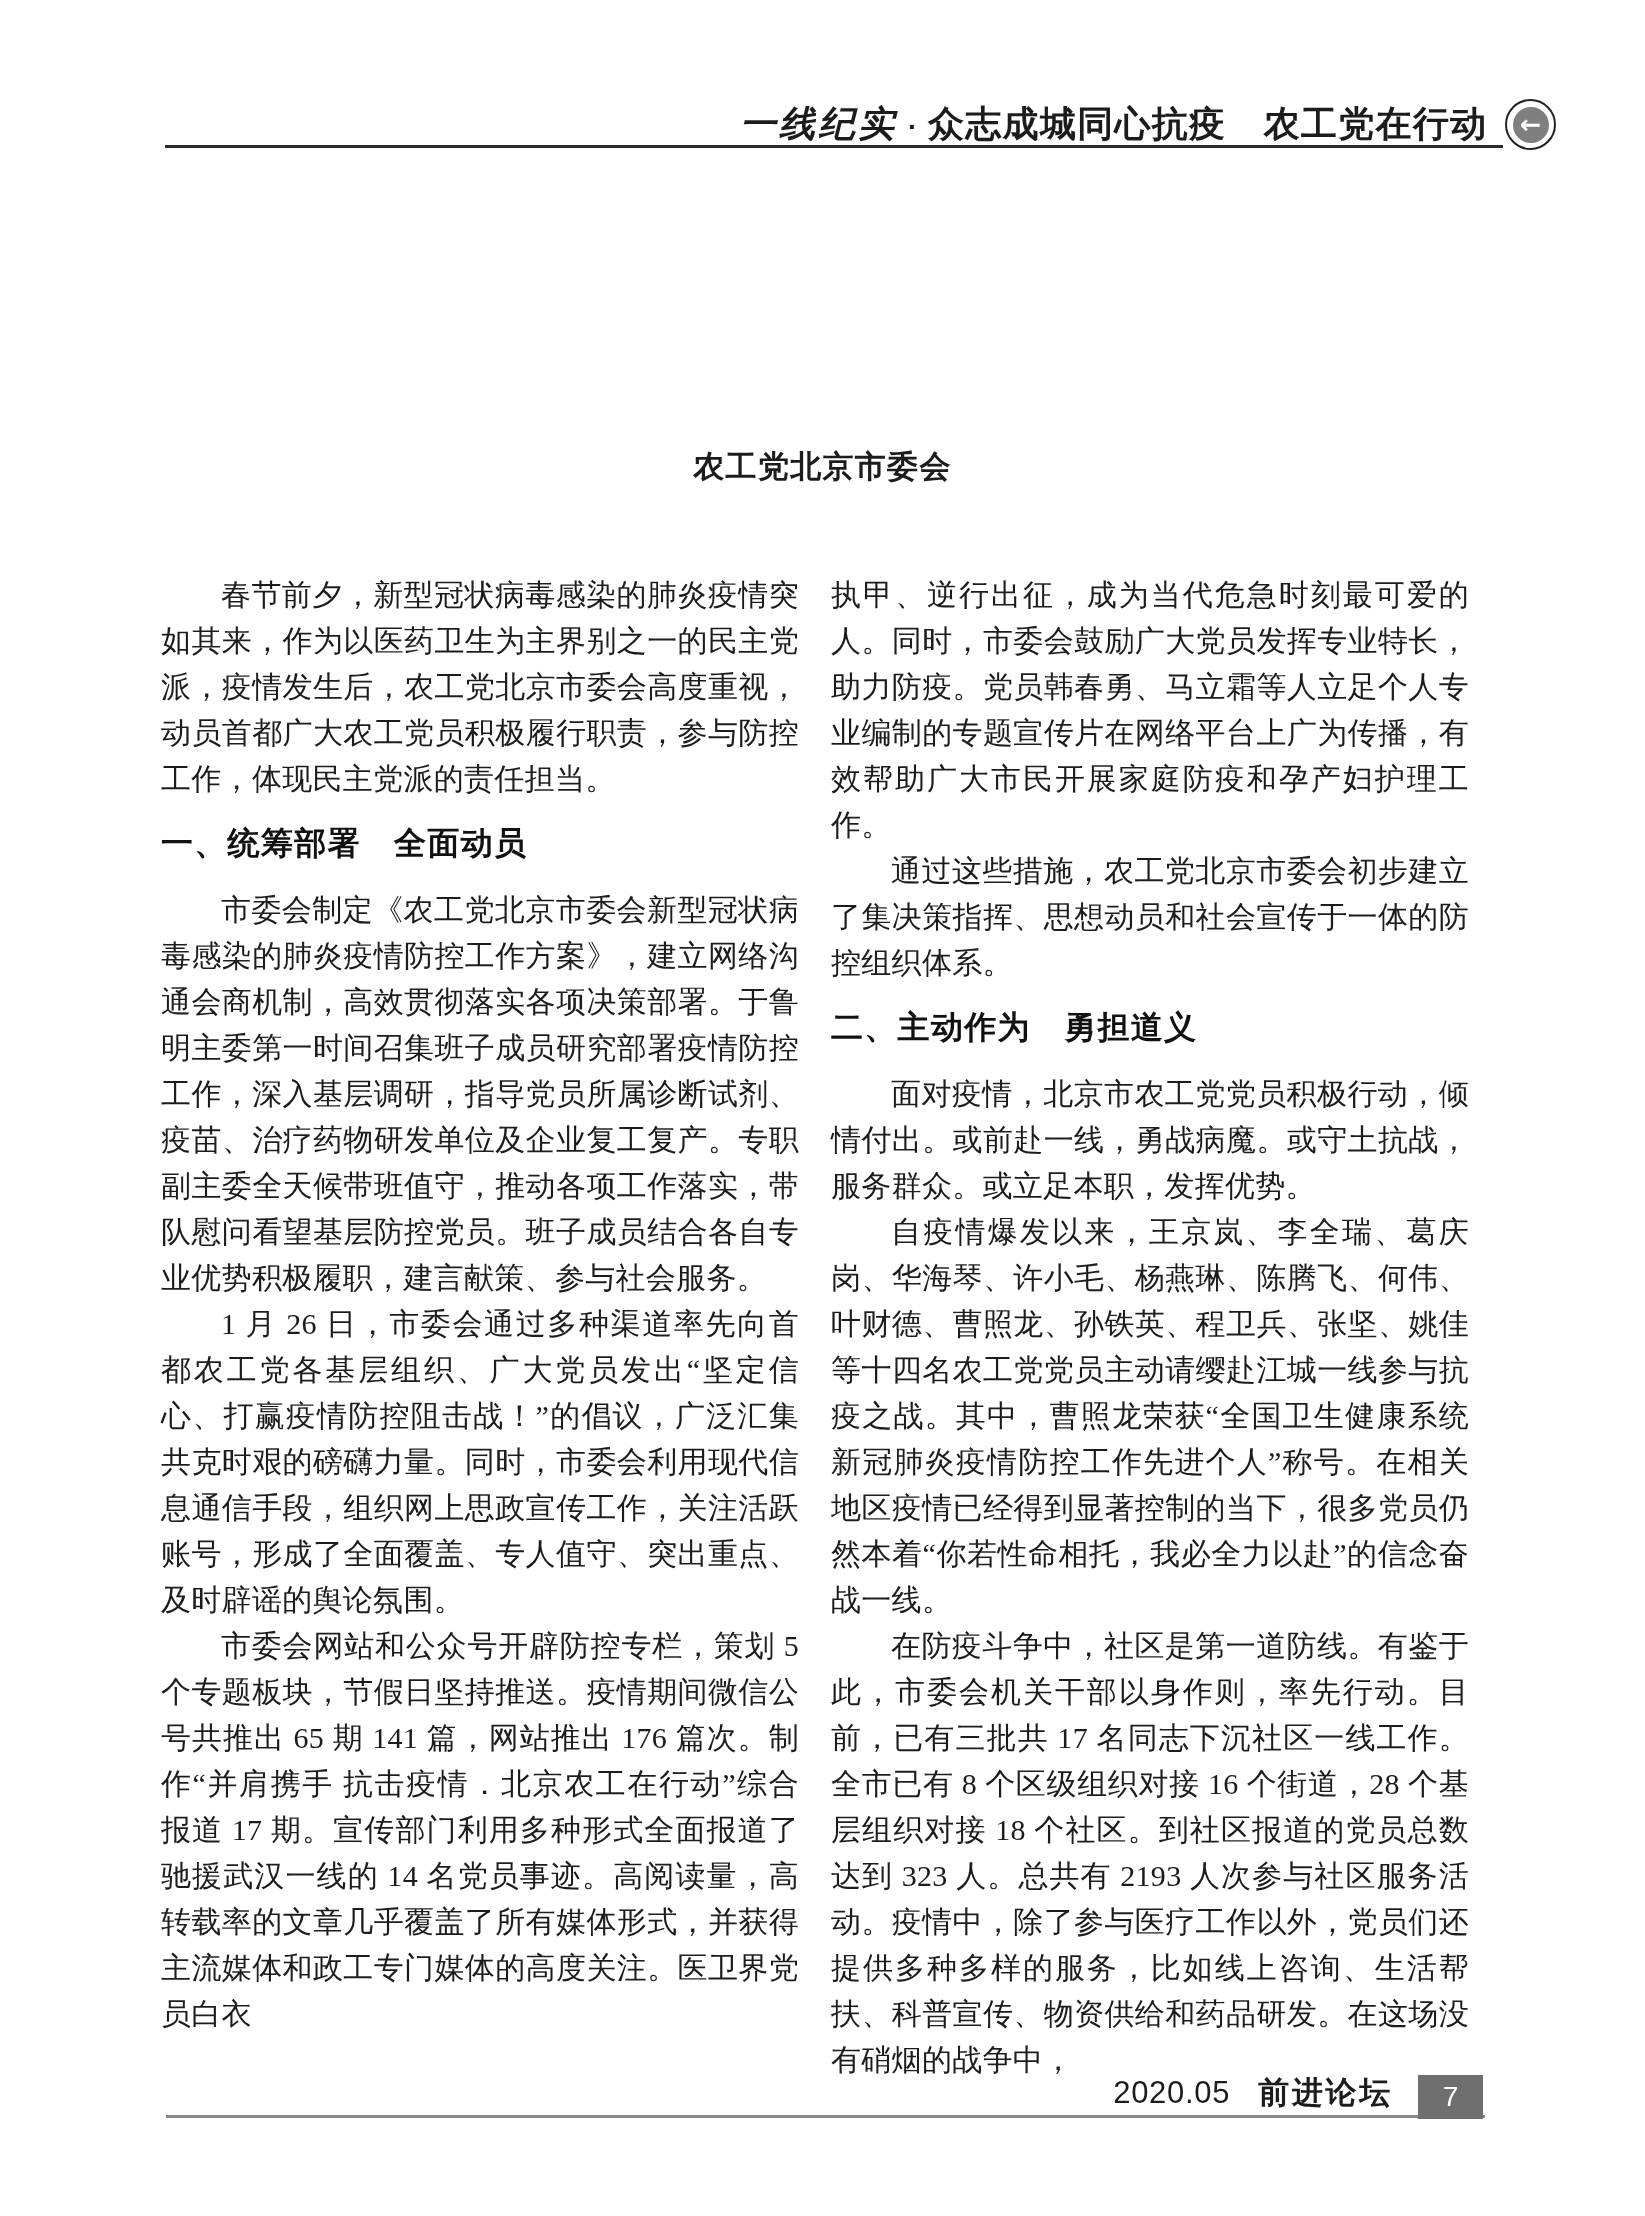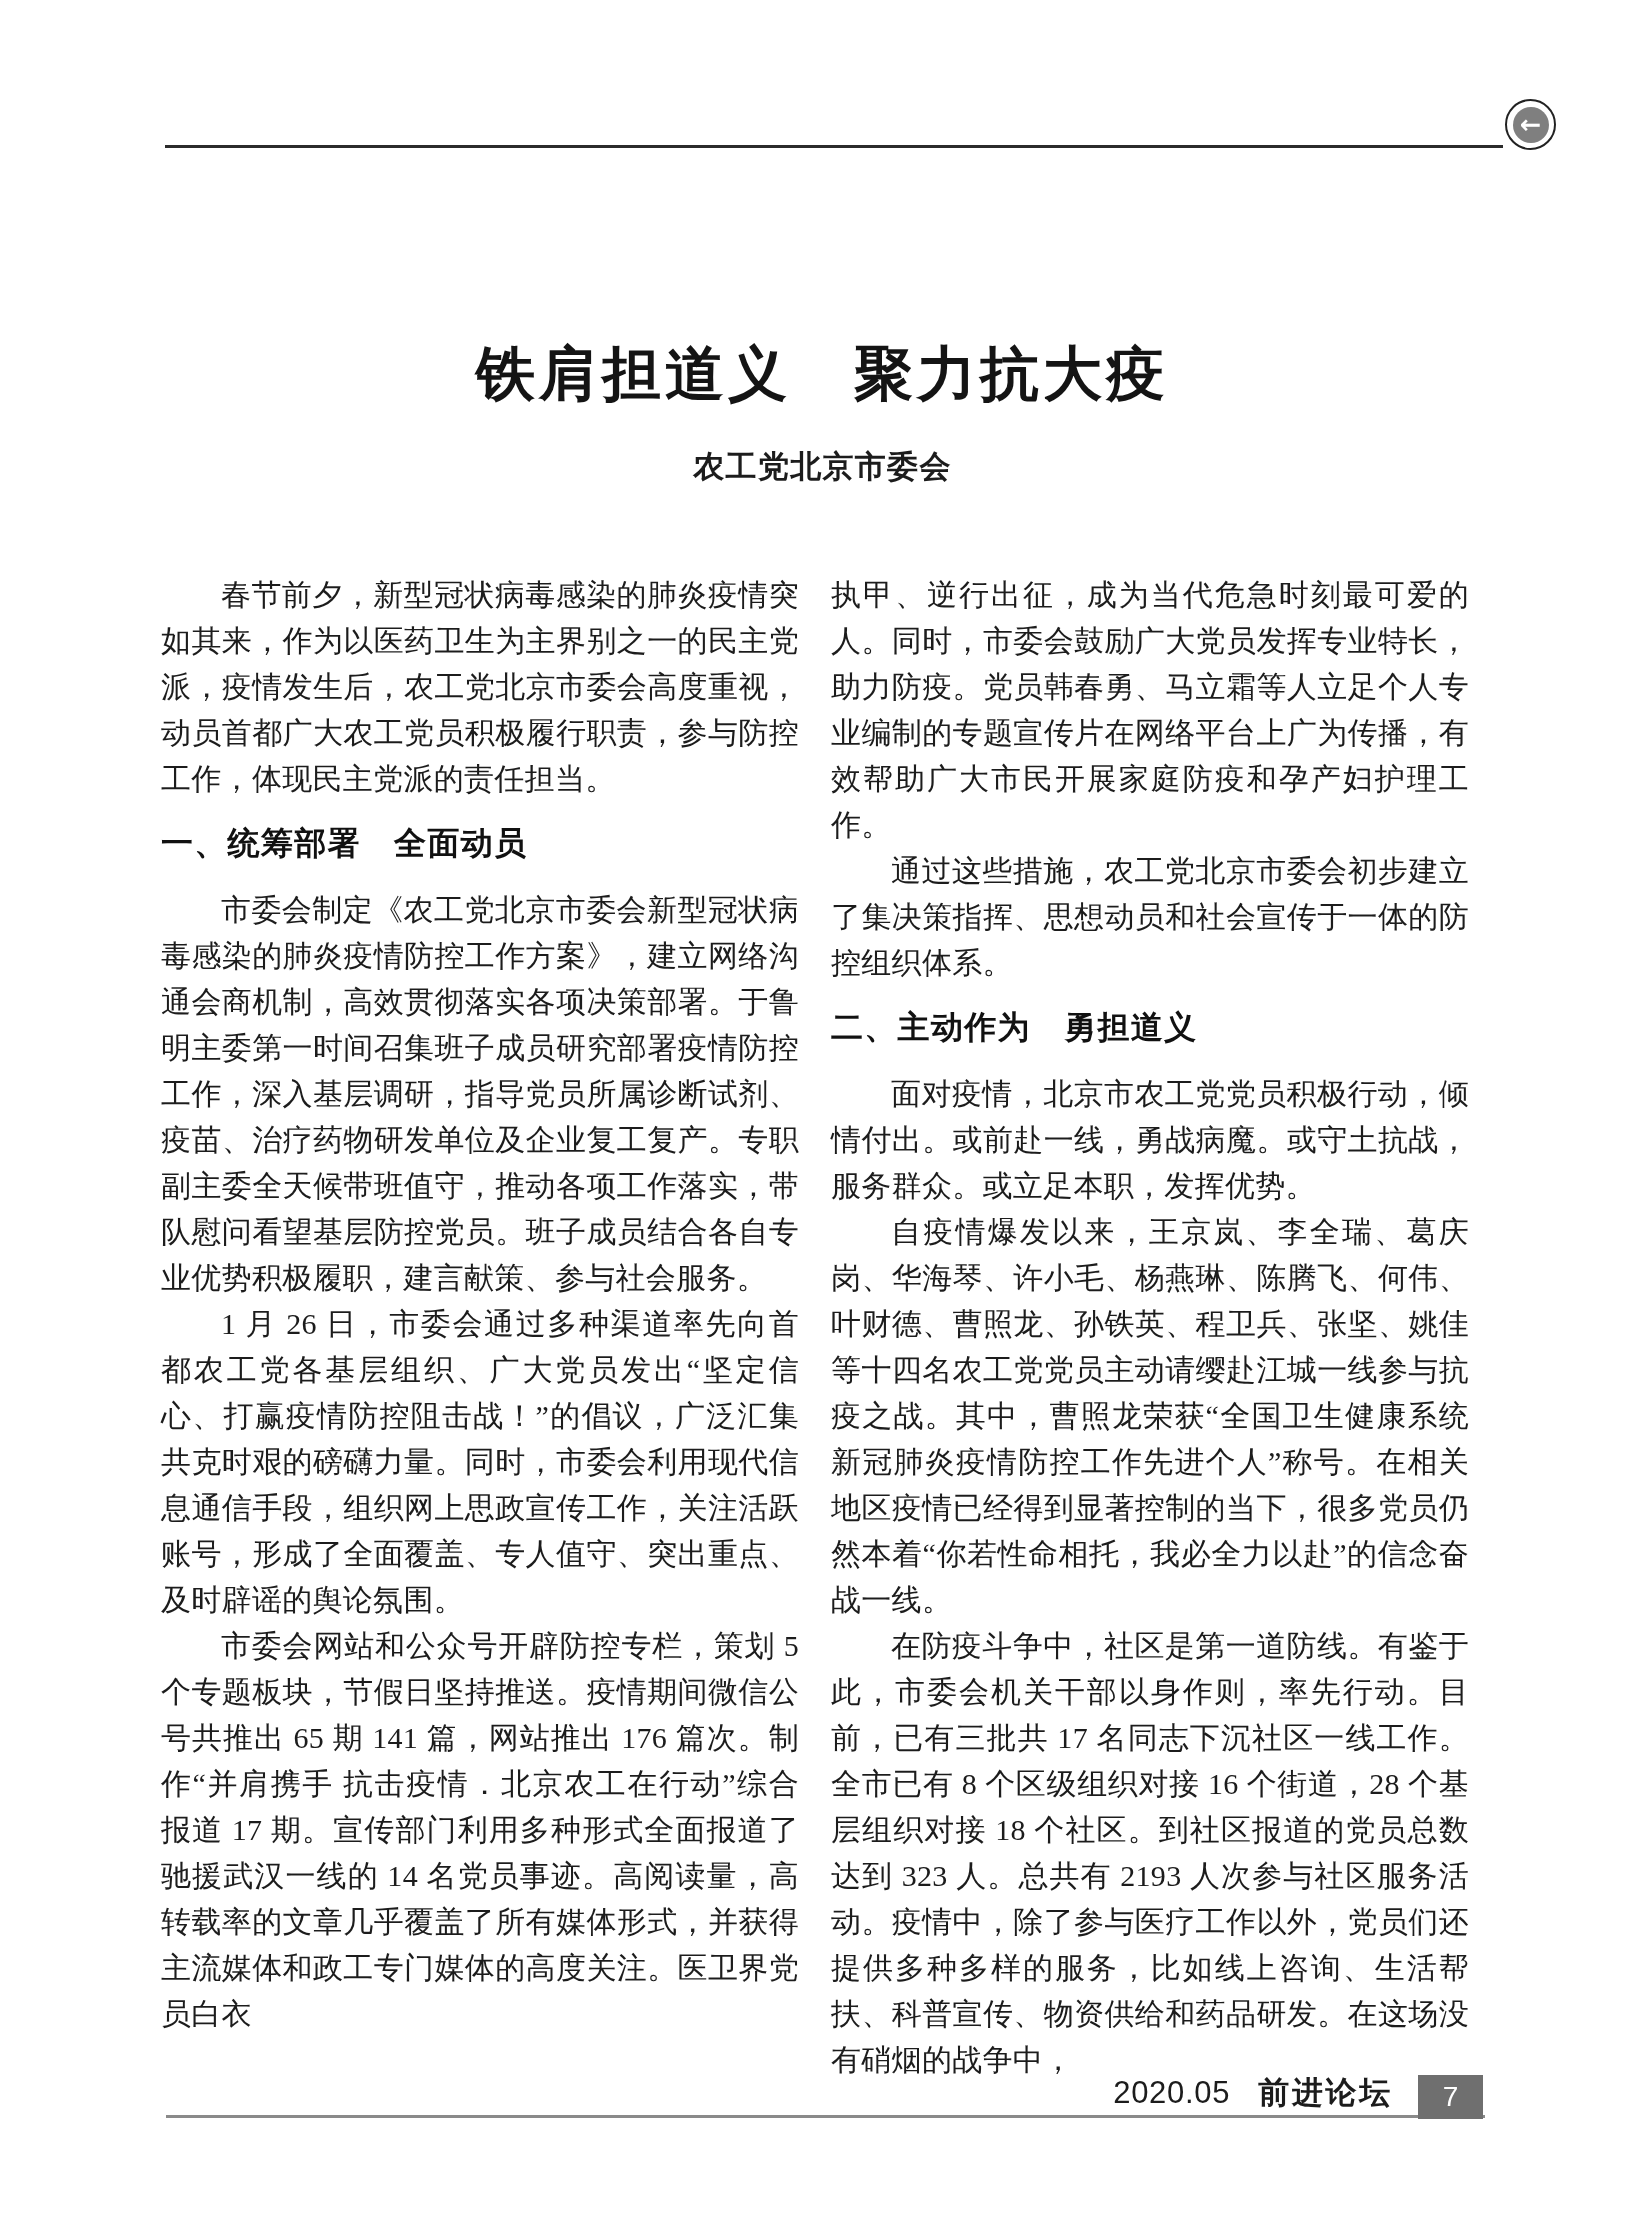--- a/index.html
+++ b/index.html
@@ -57,27 +57,31 @@
     color:#fff;display:flex;align-items:center;justify-content:center;
     font-size:28px;font-family:"Liberation Sans","DejaVu Sans",sans-serif;
   }
 </style>
 </head>
 <body>
 
 <div class="page">
 
   <div class="hdr">
+    <div class="hdr-text">
+      <span class="hdr-script">一线纪实</span>
+      <span class="hdr-dot">·</span>
+      <span class="hdr-bold">众志成城同心抗疫　农工党在行动</span>
+    </div>
     <div class="hdr-icon">
       <div class="hdr-icon-inner">←</div>
     </div>
   </div>
   <div class="hdr-rule"></div>
 
-  <div class="title">铁肩担道义　聚力抗大疫</div>
   <div class="subtitle">农工党北京市委会</div>
 
   <div class="cols">
     <div class="col">
         <p>春节前夕，新型冠状病毒感染的肺炎疫情突如其来，作为以医药卫生为主界别之一的民主党派，疫情发生后，农工党北京市委会高度重视，动员首都广大农工党员积极履行职责，参与防控工作，体现民主党派的责任担当。</p>
         <h3>一、统筹部署　全面动员</h3>
         <p>市委会制定《农工党北京市委会新型冠状病毒感染的肺炎疫情防控工作方案》，建立网络沟通会商机制，高效贯彻落实各项决策部署。于鲁明主委第一时间召集班子成员研究部署疫情防控工作，深入基层调研，指导党员所属诊断试剂、疫苗、治疗药物研发单位及企业复工复产。专职副主委全天候带班值守，推动各项工作落实，带队慰问看望基层防控党员。班子成员结合各自专业优势积极履职，建言献策、参与社会服务。</p>
         <p>1 月 26 日，市委会通过多种渠道率先向首都农工党各基层组织、广大党员发出“坚定信心、打赢疫情防控阻击战！”的倡议，广泛汇集共克时艰的磅礴力量。同时，市委会利用现代信息通信手段，组织网上思政宣传工作，关注活跃账号，形成了全面覆盖、专人值守、突出重点、及时辟谣的舆论氛围。</p>
         <p>市委会网站和公众号开辟防控专栏，策划 5 个专题板块，节假日坚持推送。疫情期间微信公号共推出 65 期 141 篇，网站推出 176 篇次。制作“并肩携手 抗击疫情．北京农工在行动”综合报道 17 期。宣传部门利用多种形式全面报道了驰援武汉一线的 14 名党员事迹。高阅读量，高转载率的文章几乎覆盖了所有媒体形式，并获得主流媒体和政工专门媒体的高度关注。医卫界党员白衣</p>
       </div>

